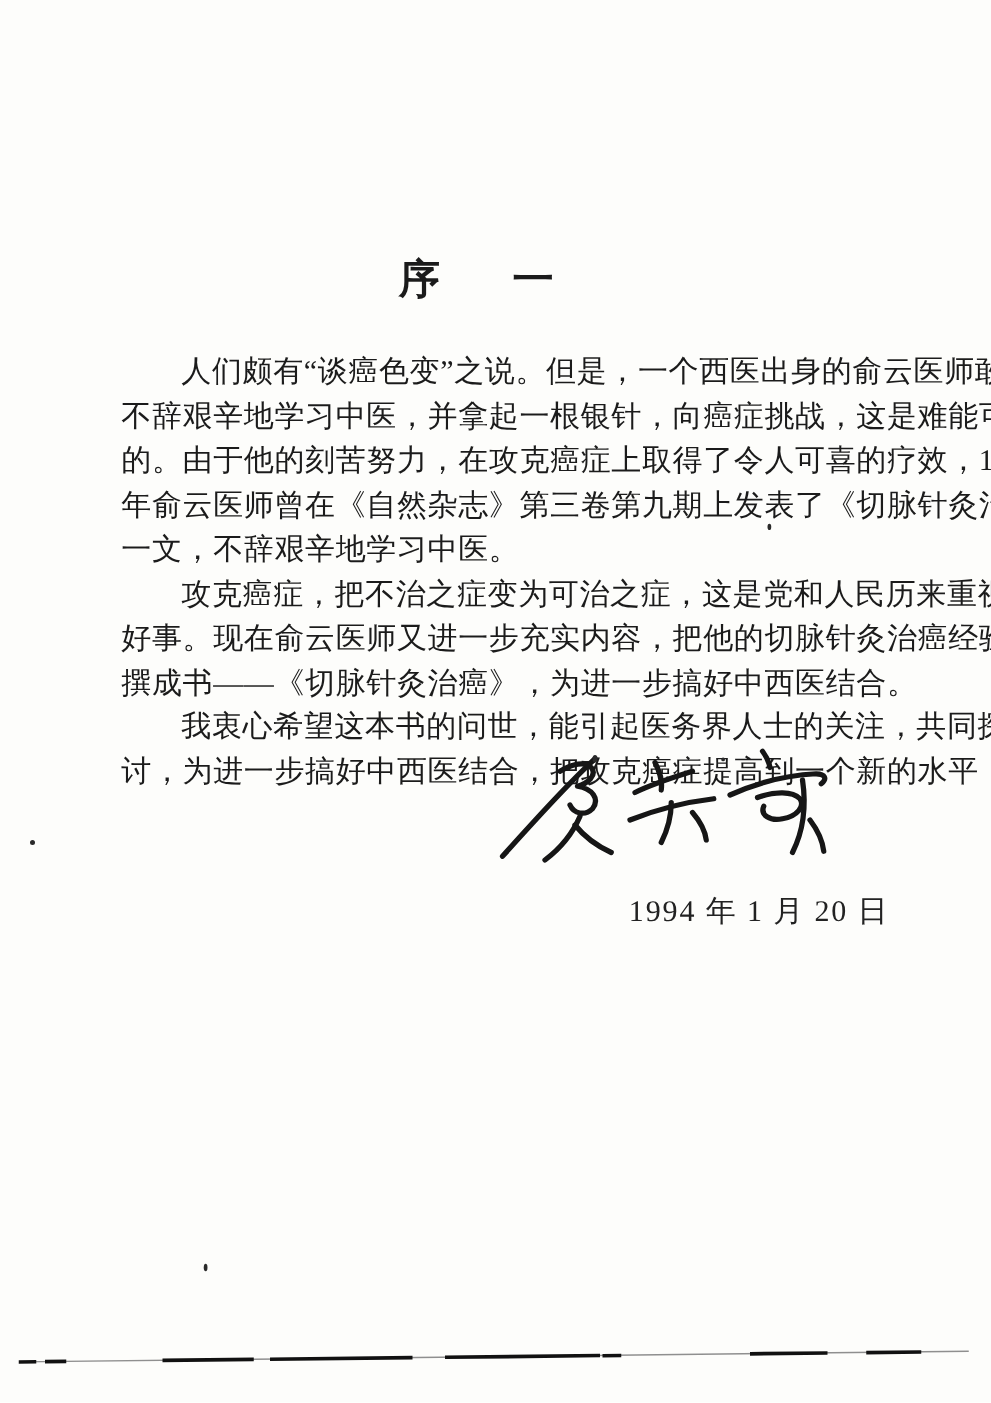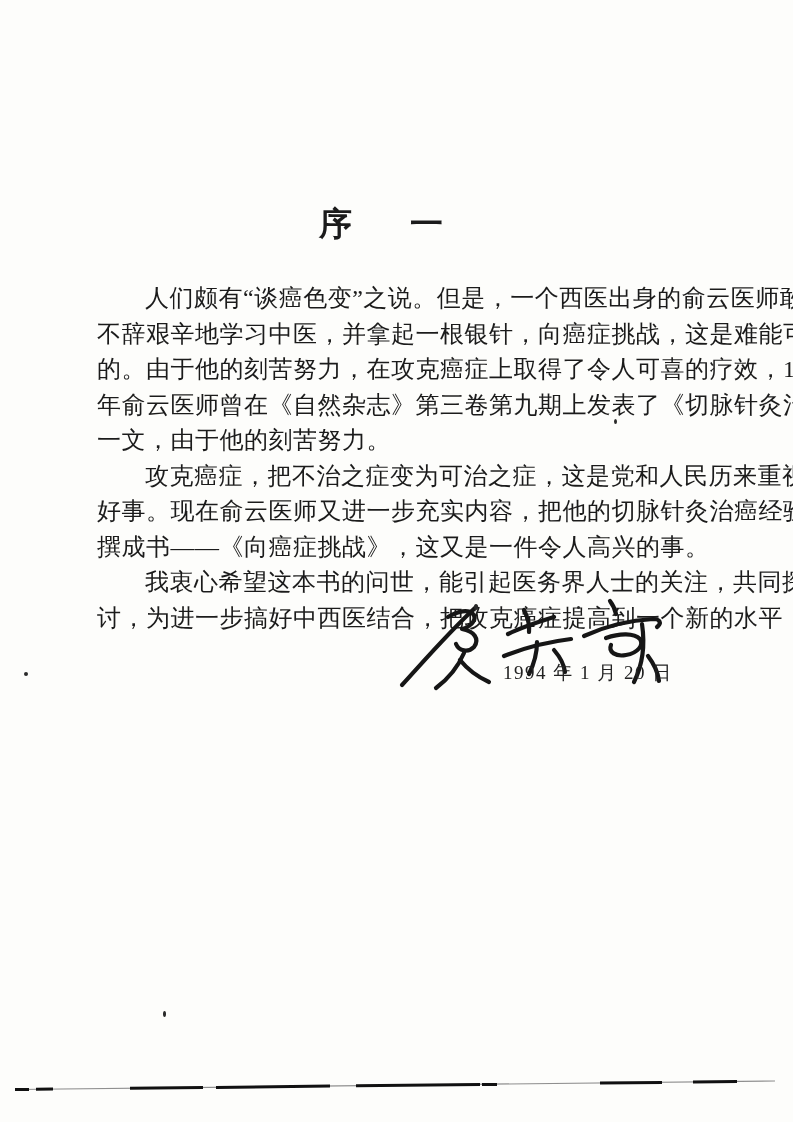--- a/index.html
+++ b/index.html
@@ -52,22 +52,22 @@
   .signature svg path {
     stroke: #161616;
     stroke-width: 4.2;
     fill: none;
     stroke-linecap: round;
     stroke-linejoin: round;
   }
   .date-line {
     position: absolute;
     left: 503px;
-    top: 660px;
-    font-size: 19px;
+    top: 713px;
+    font-size: 24px;
     letter-spacing: 1.5px;
     color: #222;
   }
   .artifact {
     position: absolute;
     left: 0;
     top: 1072px;
     width: 793px;
     height: 26px;
   }
@@ -103,24 +103,24 @@
   <h1 class="title">
     <span>序</span>
     <span>一</span>
   </h1>
 
   <div class="body-text">
     <div class="line indent">人们颇有“谈癌色变”之说。但是，一个西医出身的俞云医师敢于</div>
     <div class="line">不辞艰辛地学习中医，并拿起一根银针，向癌症挑战，这是难能可贵</div>
     <div class="line">的。由于他的刻苦努力，在攻克癌症上取得了令人可喜的疗效，1981</div>
     <div class="line">年俞云医师曾在《自然杂志》第三卷第九期上发表了《切脉针灸治癌》</div>
-    <div class="line">一文，由于他的刻苦努力。</div>
+    <div class="line">一文，不辞艰辛地学习中医。</div>
     <div class="line indent">攻克癌症，把不治之症变为可治之症，这是党和人民历来重视的</div>
     <div class="line">好事。现在俞云医师又进一步充实内容，把他的切脉针灸治癌经验编</div>
-    <div class="line">撰成书——《向癌症挑战》，这又是一件令人高兴的事。</div>
+    <div class="line">撰成书——《切脉针灸治癌》，为进一步搞好中西医结合。</div>
     <div class="line indent">我衷心希望这本书的问世，能引起医务界人士的关注，共同探</div>
     <div class="line">讨，为进一步搞好中西医结合，把攻克癌症提高到一个新的水平，为</div>
   </div>
 
   <div class="signature" title="贺崇寅">
     <span class="sr-only">贺崇寅</span>
     <svg width="270" height="108" viewBox="0 0 270 108" aria-hidden="true">
 
       <path d="M 6 92 C 28 68, 52 40, 80 14"></path>
       <path d="M 52 24 C 62 18, 72 16, 77 21 C 82 27, 74 34, 66 36 C 78 38, 84 46, 78 54 C 72 60, 63 58, 60 51"></path>

